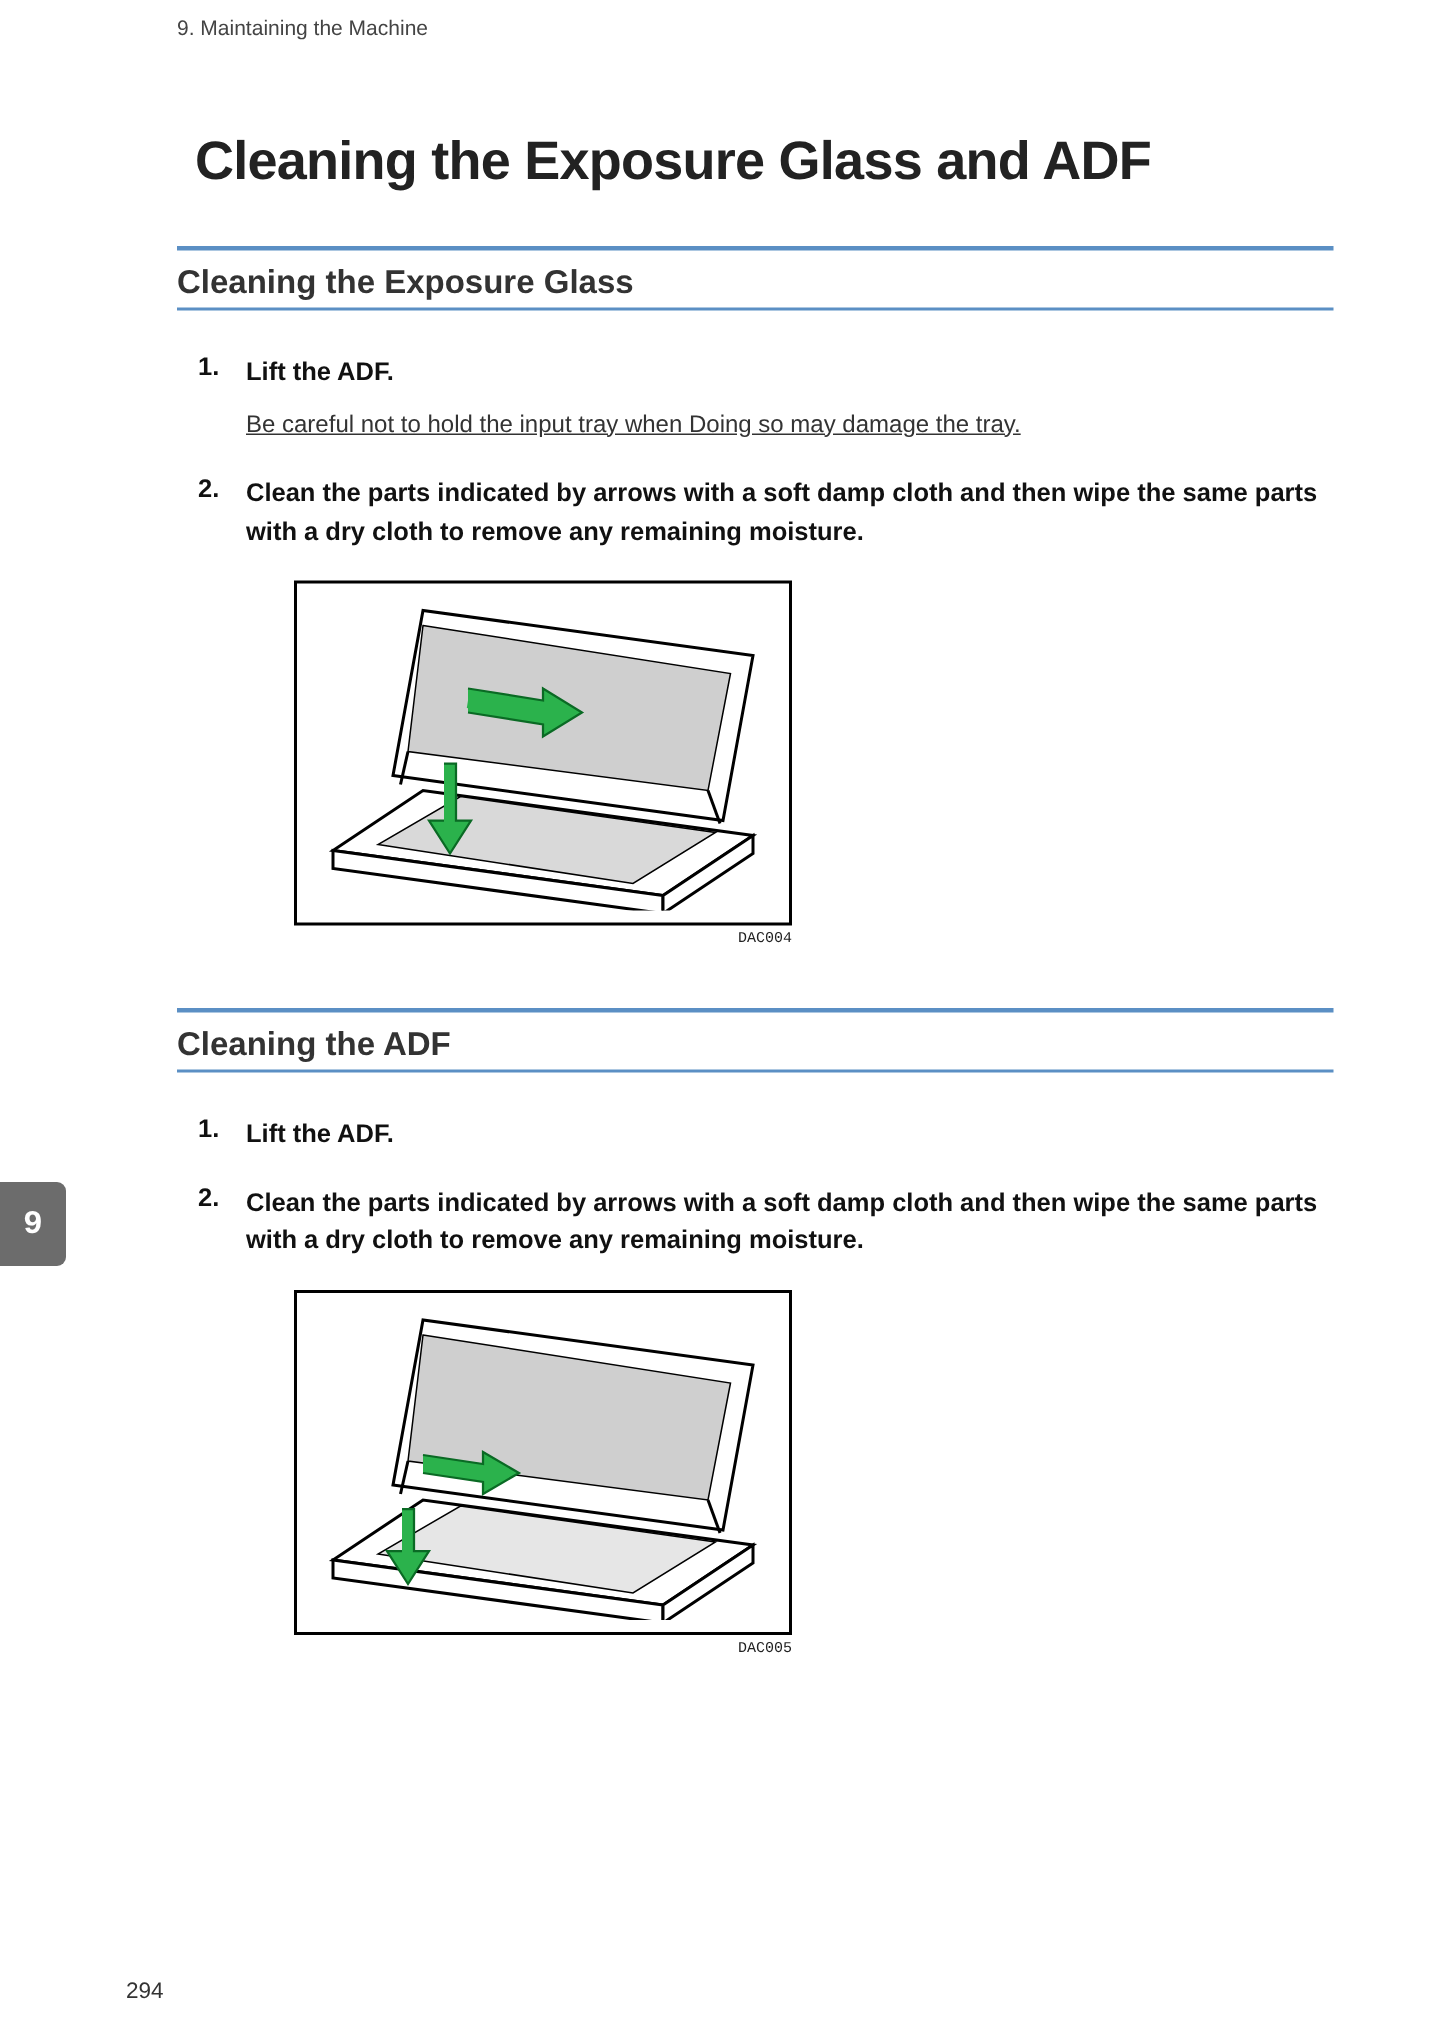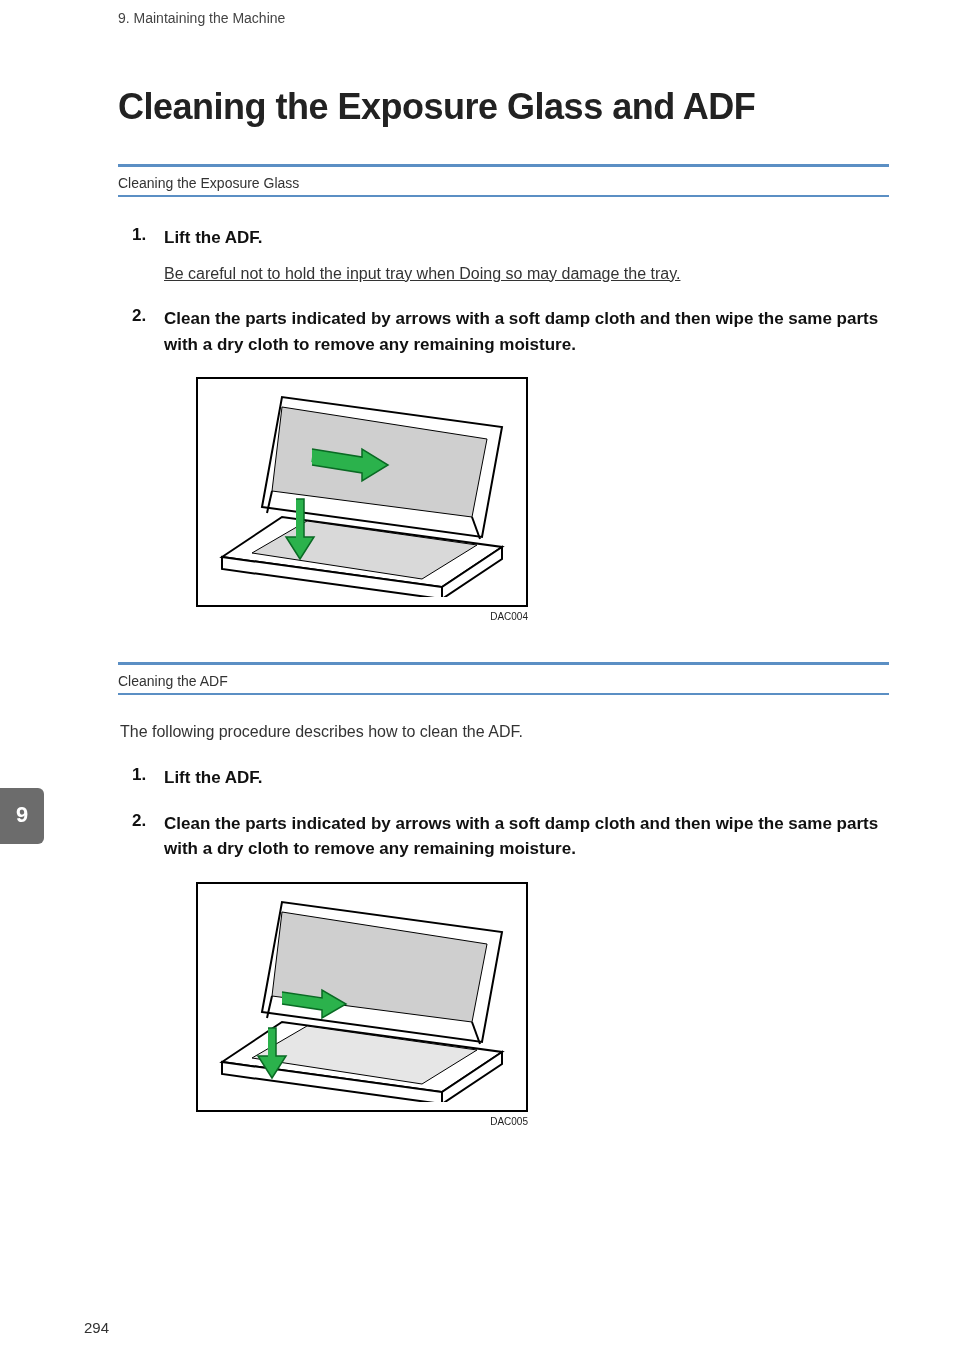--- a/index.html
+++ b/index.html
@@ -1,40 +1,40 @@
 <!DOCTYPE html>
 <html><head>
 <meta charset="utf-8">
 <style>
   * { box-sizing: border-box; margin: 0; padding: 0; }
   html, body { width: 959px; height: 1360px; background: #fff; font-family: "Segoe UI", Arial, sans-serif; color: #222; }
   .page { position: relative; width: 959px; height: 1360px; padding: 10px 70px 30px 118px; }
   .running-head { font-size: 14px; color: #444; margin-bottom: 60px; }
-  .page-title { font-size: 36px; font-weight: 600; letter-spacing: -0.5px; margin-bottom: 36px; }
+  .page-title { font-size: 36px; font-weight: 600; letter-spacing: -0.5px; margin-bottom: 36px; margin-left: 12px; }
 
   .section { margin-bottom: 40px; }
   .section-rule-top { height: 3px; background: #5b8fc4; width: 100%; margin-bottom: 8px; }
-  .section-heading { font-size: 14px; font-weight: 400; margin: 4px 0 4px 0; color: #333; }
+  .section-heading { font-size: 22px; font-weight: 700; margin: 4px 0 4px 0; color: #333; }
   .section-rule-bottom { height: 2px; background: #5b8fc4; width: 100%; margin-bottom: 28px; }
 
   ol.steps { list-style: none; counter-reset: step; padding-left: 0; margin-left: 14px; }
   ol.steps > li { counter-increment: step; position: relative; padding-left: 32px; margin-bottom: 20px; }
   ol.steps > li::before {
     content: counter(step) ".";
     position: absolute; left: 0; top: 0;
     font-weight: 700; font-size: 17px; color: #111;
   }
   .step-head { font-weight: 700; font-size: 17px; line-height: 1.5; color: #111; }
   .step-body { font-size: 16px; line-height: 1.6; color: #333; margin-top: 10px; text-decoration: underline; }
 
   .intro { font-size: 16px; color: #333; margin-bottom: 24px; margin-left: 2px; }
 
   .figure-block { margin-top: 20px; margin-left: 32px; width: 332px; }
   .figure-frame { border: 2px solid #000; width: 332px; height: 230px; display: flex; align-items: center; justify-content: center; background: #fff; }
-  .figure-caption { font-size: 10px; text-align: right; color: #222; margin-top: 4px; }
+  .figure-caption { font-size: 10px; text-align: right; color: #222; margin-top: 4px; font-family: Liberation Mono, monospace; }
 
   .tab {
     position: absolute; left: 0; top: 788px;
     width: 44px; height: 56px; background: #6c6c6c;
     border-top-right-radius: 6px; border-bottom-right-radius: 6px;
     display: flex; align-items: center; justify-content: center;
   }
   .tab-num { color: #fff; font-size: 22px; font-family: "Courier New", monospace; font-weight: 600; }
 
   .page-num { position: absolute; left: 70px; bottom: 24px; font-size: 15px; color: #333; margin-left: 14px; }
@@ -97,21 +97,20 @@
         </div>
       </li>
     </ol>
   </div>
 
   <div class="section">
     <div class="section-rule-top"></div>
     <div class="section-heading">Cleaning the ADF</div>
     <div class="section-rule-bottom"></div>
 
-    <div class="intro">The following procedure describes how to clean the ADF.</div>
 
     <ol class="steps">
       <li>
         <div class="step-head">Lift the ADF.</div>
       </li>
       <li>
         <div class="step-head">Clean the parts indicated by arrows with a soft damp cloth and then wipe the same parts with a dry cloth to remove any remaining moisture.</div>
         <div class="figure-block">
           <div class="figure-frame">
             <svg class="scanner-svg" viewBox="0 0 300 210">

